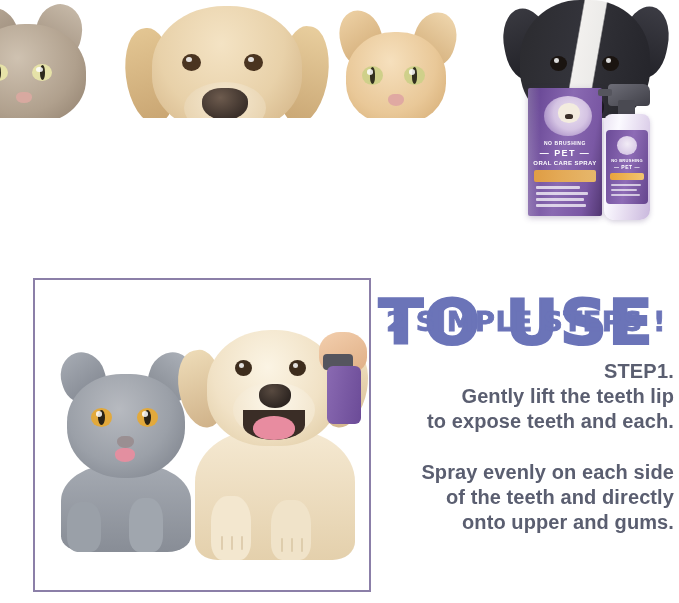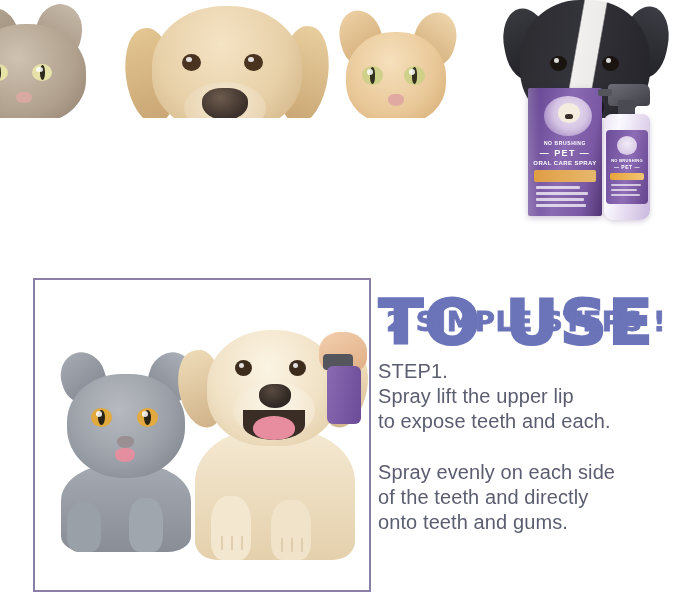--- a/index.html
+++ b/index.html
@@ -209,21 +209,21 @@
 
   
   .steps-col{position:absolute;left:378px;top:306px;width:296px;}
   .steps-head{
     font-family:"DejaVu Sans", sans-serif;
     font-size:27px;font-weight:700;letter-spacing:.5px;
     color:#6b74b8;text-align:center;
     -webkit-text-stroke:.8px #6b74b8;
     transform:scaleX(1.02);
   }
-  .step-block{margin-top:22px;text-align:left;}
+  .step-block{margin-top:22px;text-align:right;font-weight:bold;}
   .step-label{
     font-family:"Liberation Sans", sans-serif;
     font-size:20px;color:#5a5e70;line-height:25px;letter-spacing:.2px;
   }
   .step-line{
     font-family:"Liberation Sans", sans-serif;
     font-size:20px;color:#5a5e70;line-height:25px;letter-spacing:.1px;white-space:nowrap;
   }
   #step2-block{margin-top:26px;}
 </style>
@@ -409,24 +409,24 @@
       </div>
 
     </div>
   </div>
 
   <div class="steps-col">
     <div class="steps-head">2 SIMPLE STEPS !</div>
 
     <div class="step-block" id="step1-block">
       <div class="step-label">STEP1.</div>
-      <div class="step-line">Spray lift the upper lip</div>
+      <div class="step-line">Gently lift the teeth lip</div>
       <div class="step-line">to expose teeth and each.</div>
     </div>
 
     <div class="step-block" id="step2-block">
       <div class="step-line">Spray evenly on each side</div>
       <div class="step-line">of the teeth and directly</div>
-      <div class="step-line">onto teeth and gums.</div>
+      <div class="step-line">onto upper and gums.</div>
     </div>
   </div>
 
 </div>
 
 </body></html>

